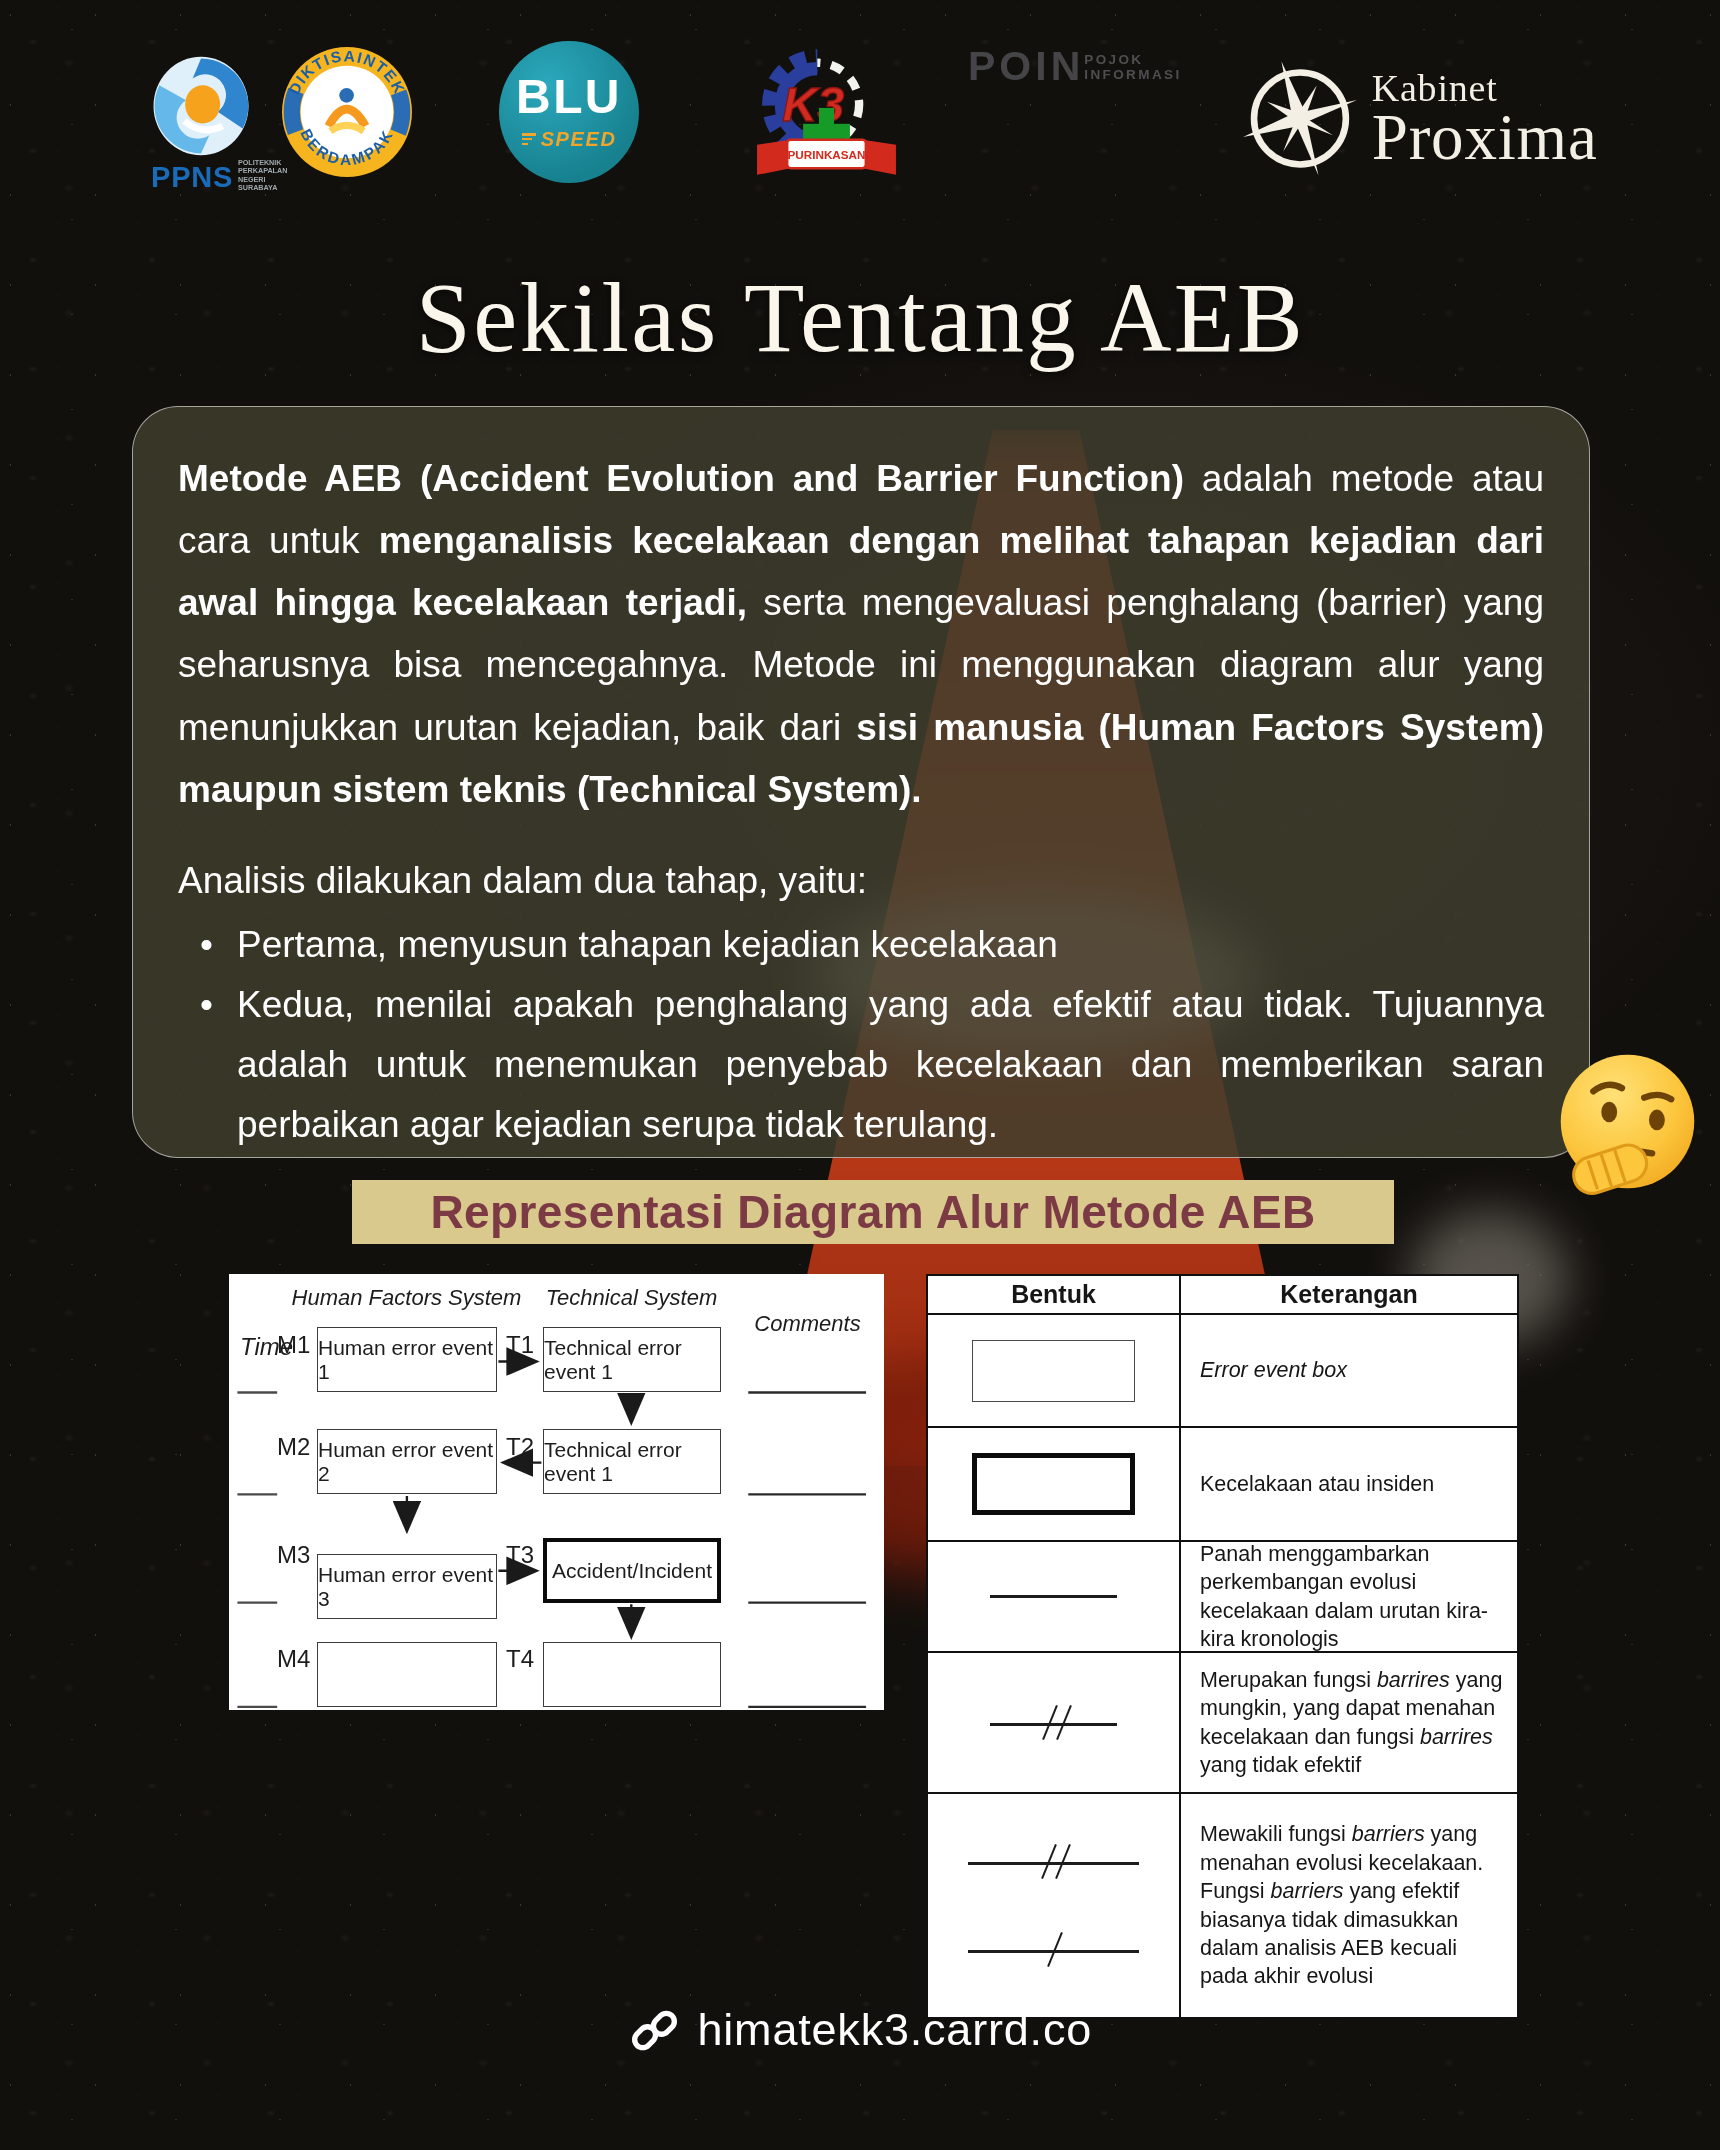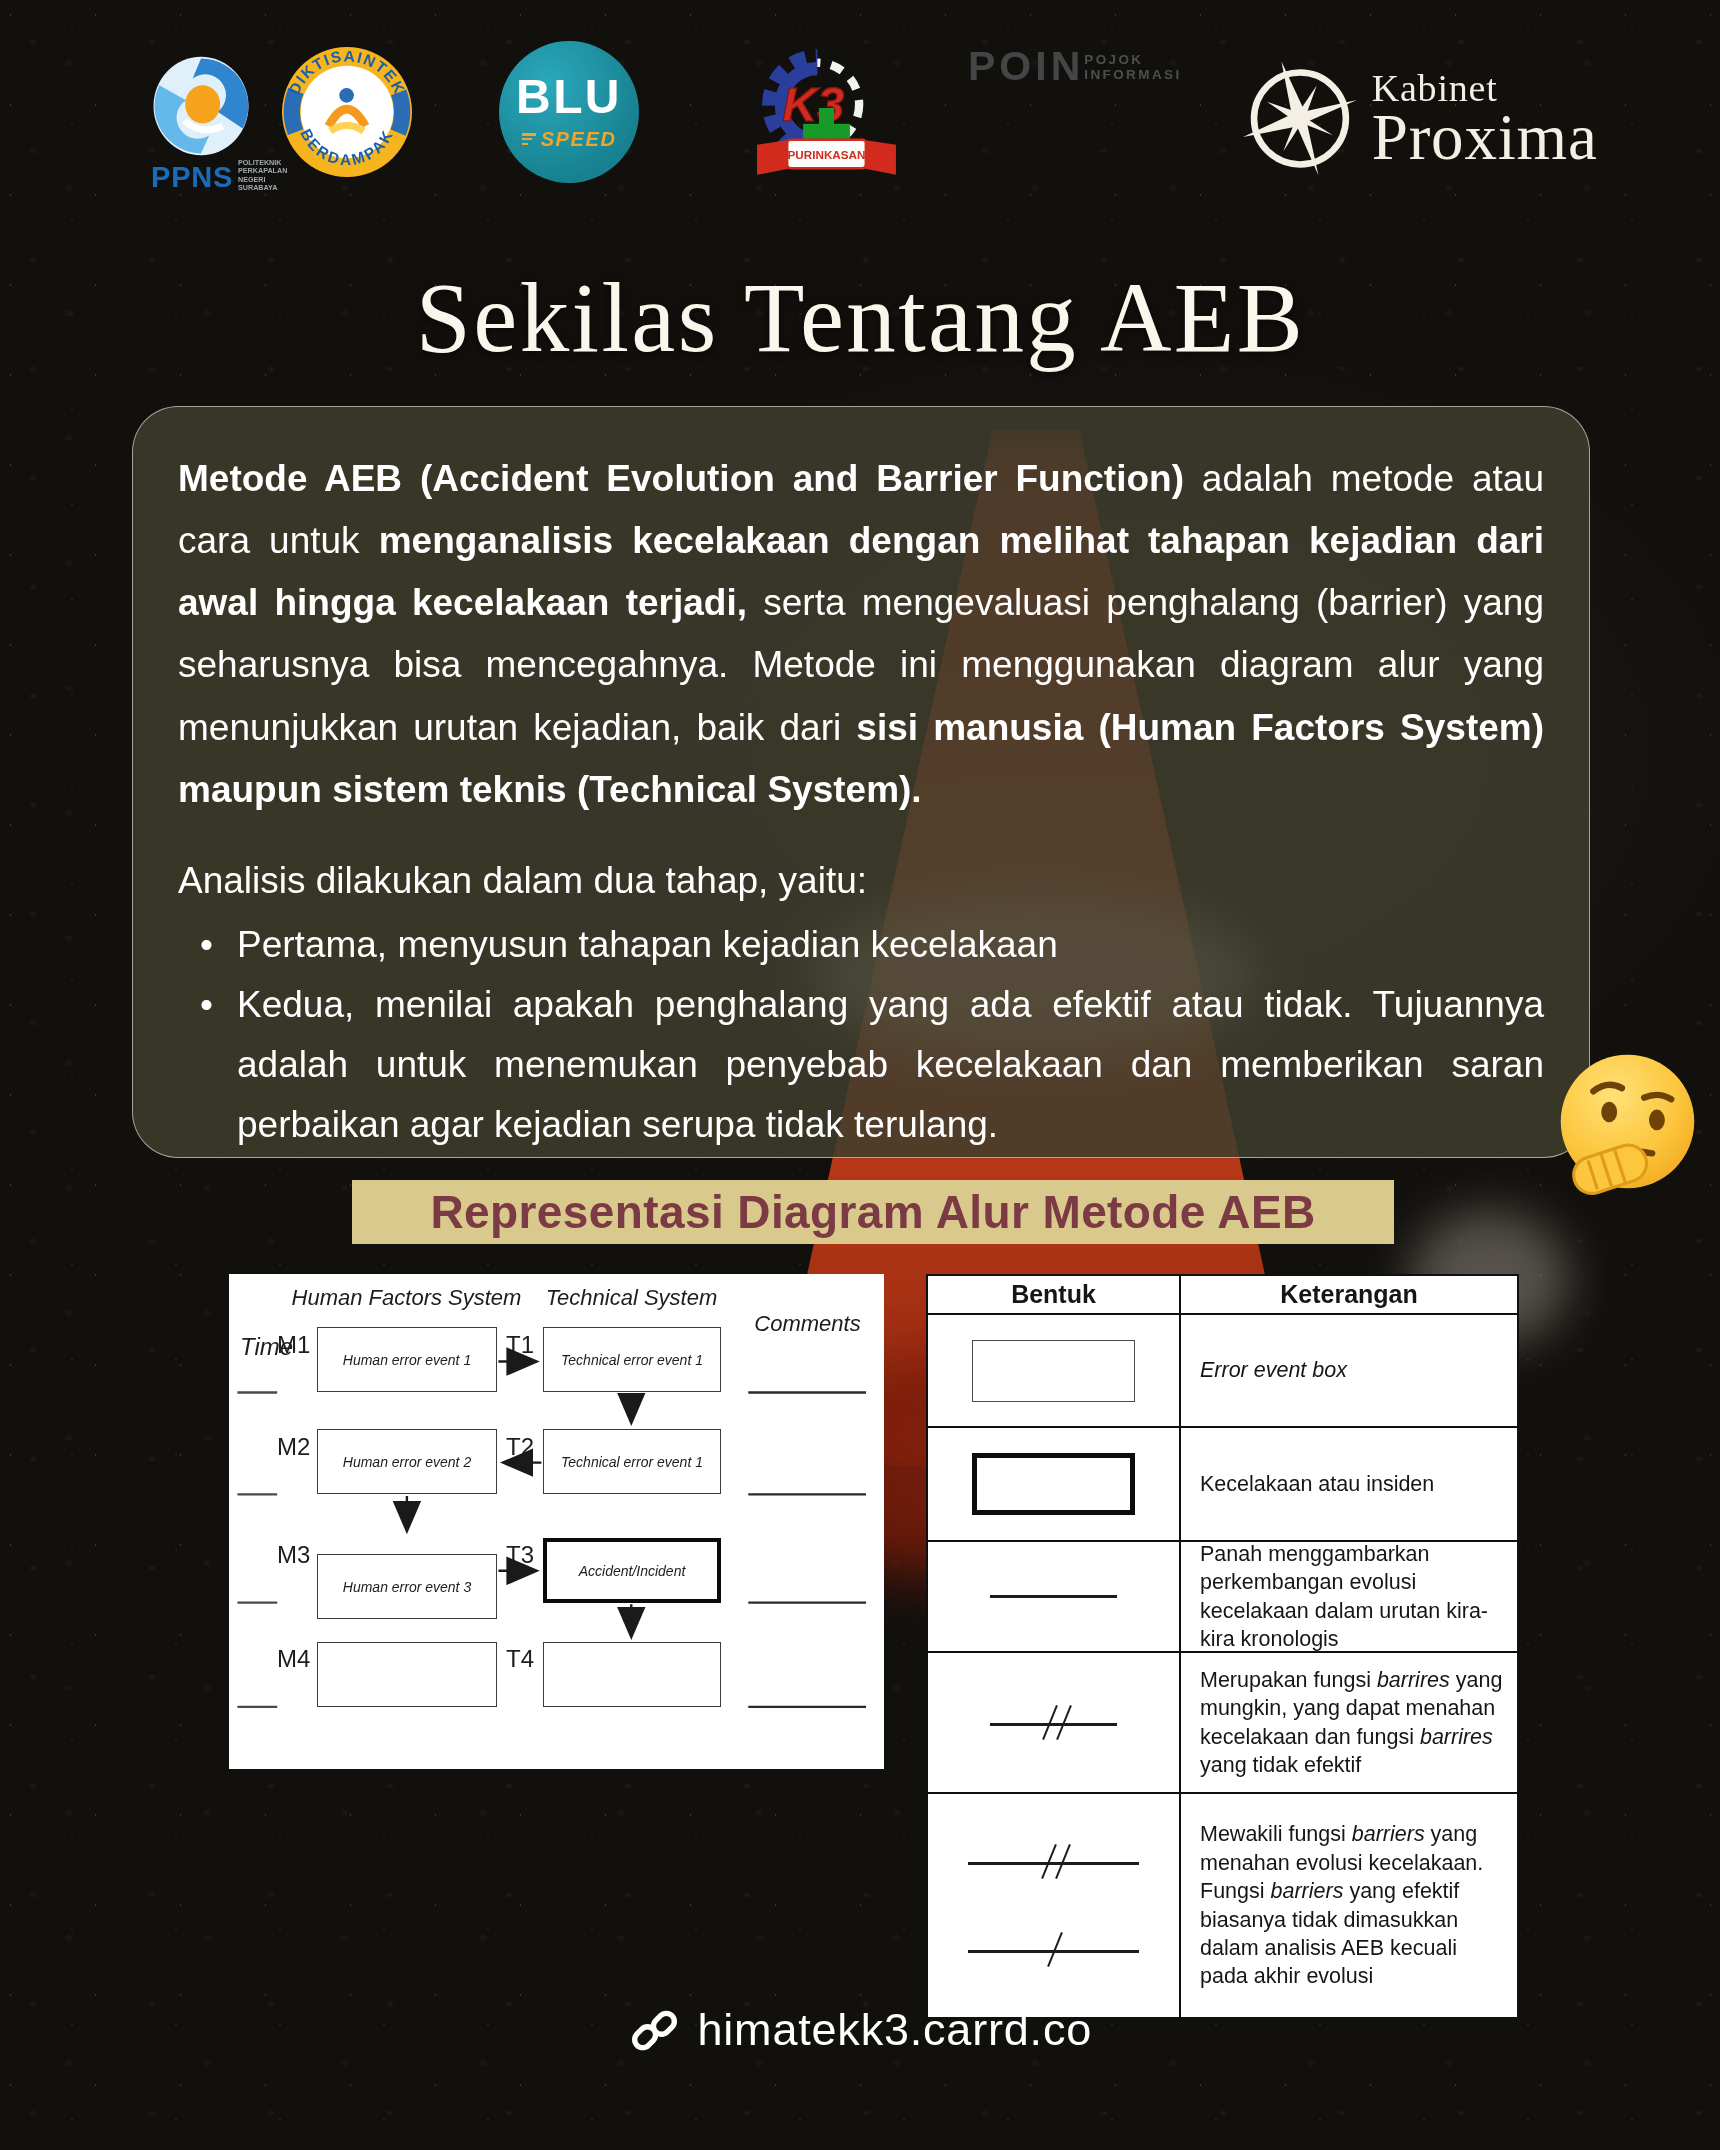--- a/index.html
+++ b/index.html
@@ -73,27 +73,27 @@
 
   
   .emoji{left:1552px;top:1050px;z-index:3;}
 
   
   .band{left:352px;top:1180px;width:1042px;height:64px;background:#d9c98c;
         display:flex;align-items:center;justify-content:center;
         font-size:46px;font-weight:700;color:#7c3a45;letter-spacing:0.4px;}
 
   
-  .flow{left:229px;top:1274px;width:655px;height:495px;background:#fff;color:#1d1d1d;}
+  .flow{left:229px;top:1274px;width:655px;height:436px;background:#fff;color:#1d1d1d;}
   .fhead{position:absolute;font-size:22px;font-style:italic;text-align:center;}
   .flabel{position:absolute;font-size:24px;}
   .fbox{position:absolute;height:65px;box-sizing:border-box;display:flex;align-items:center;justify-content:center;border:1.6px solid #3c3c3c;background:#fff;}
   .mbox{left:88px;width:180px;} .tbox{left:314px;width:178px;}
   .thick{border:4.8px solid #0b0b0b;}
-  .ftext{font-style:italic;font-size:14px;}
+  .ftext{font-size:21px;}
   .flow-svg{position:absolute;left:0;top:0;}
 
   
   .legend{left:926px;top:1274px;width:593px;height:745px;background:#fff;border:2.4px solid #101010;
           box-sizing:border-box;display:flex;flex-direction:column;color:#161616;}
   .lheader{display:flex;height:37px;flex:0 0 37px;font-weight:700;font-size:25px;}
   .lheader div{display:flex;align-items:center;justify-content:center;}
   .lrow{display:flex;border-top:2.4px solid #101010;}
   .lr0{height:111px;flex:0 0 111px;} .lr1{height:112px;flex:0 0 112px;} .lr2{height:109px;flex:0 0 109px;}
   .lr3{height:139px;flex:0 0 139px;} .lr4{flex:1;}

